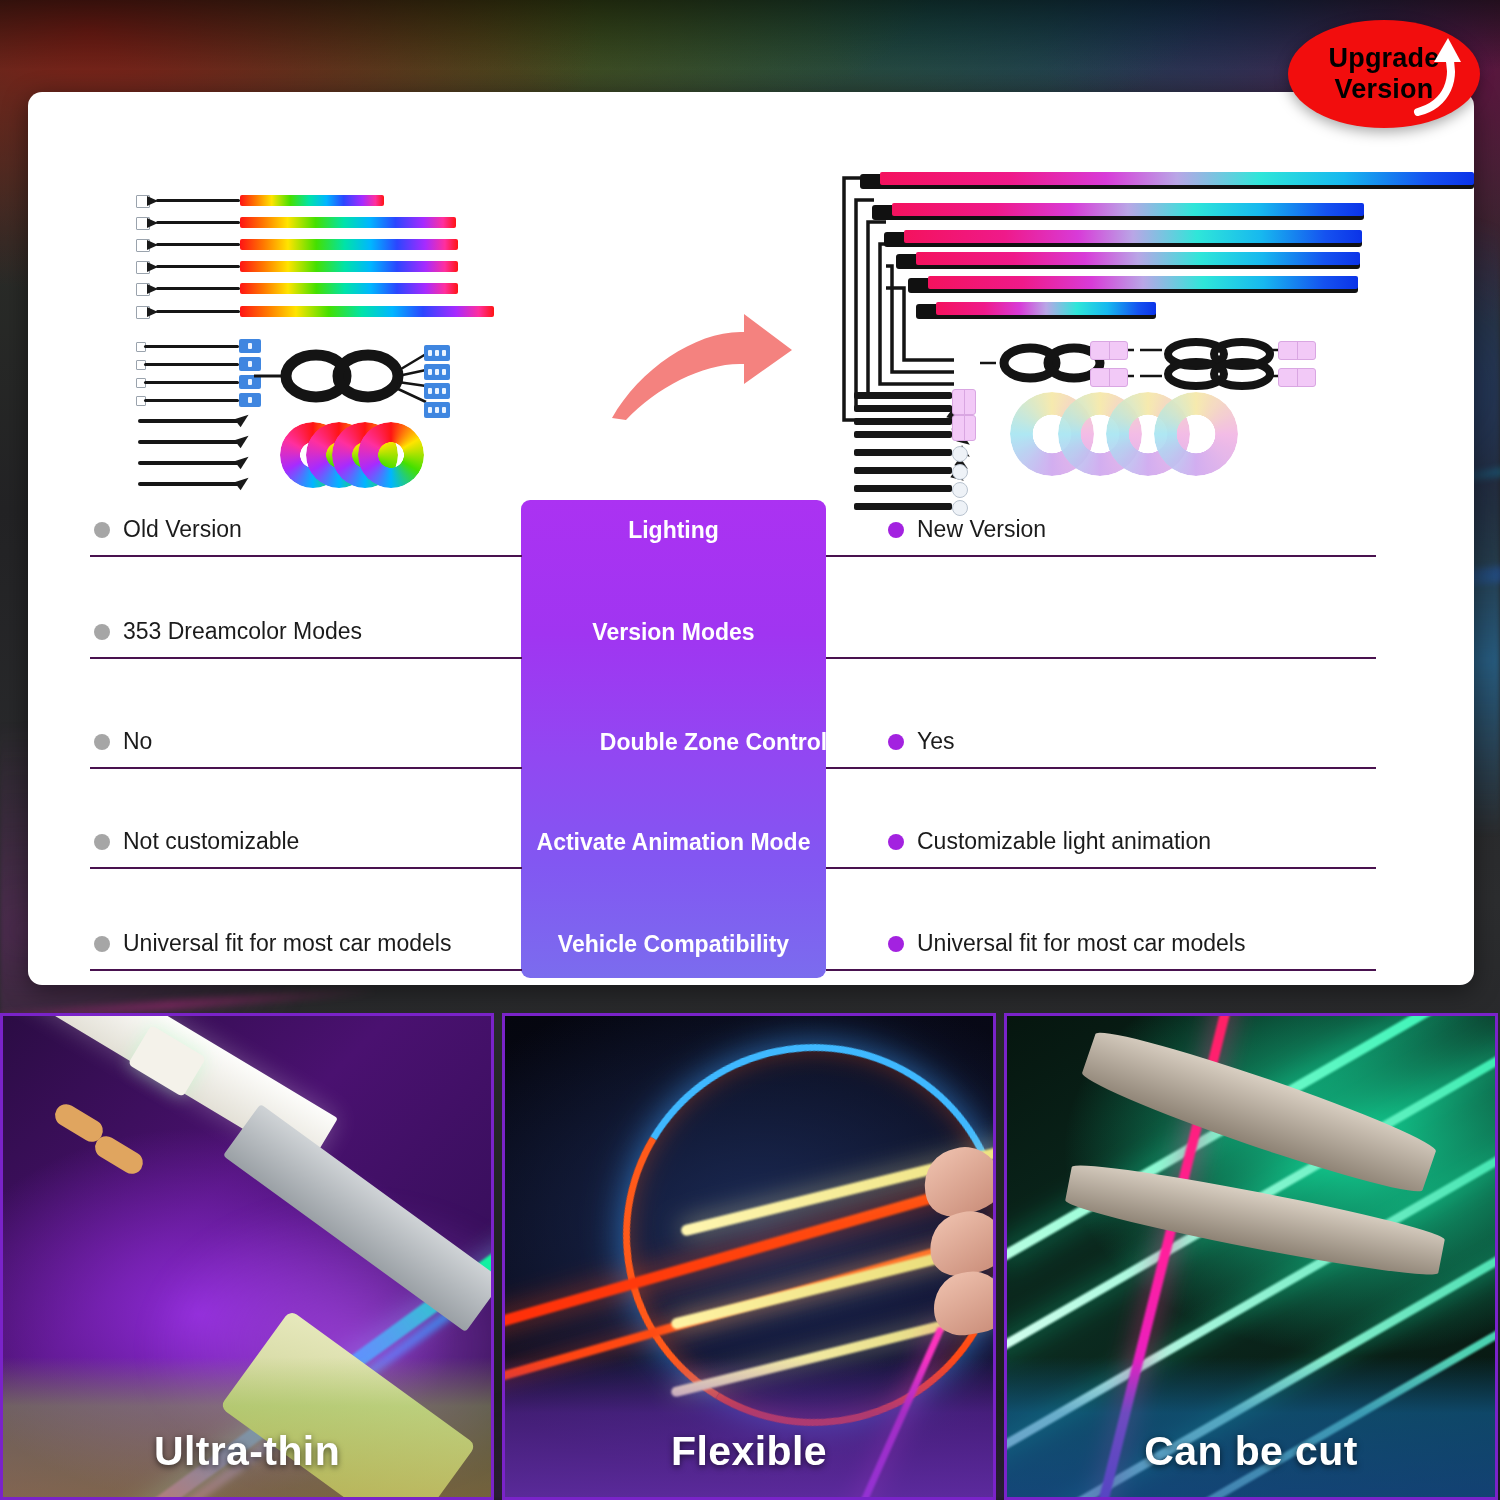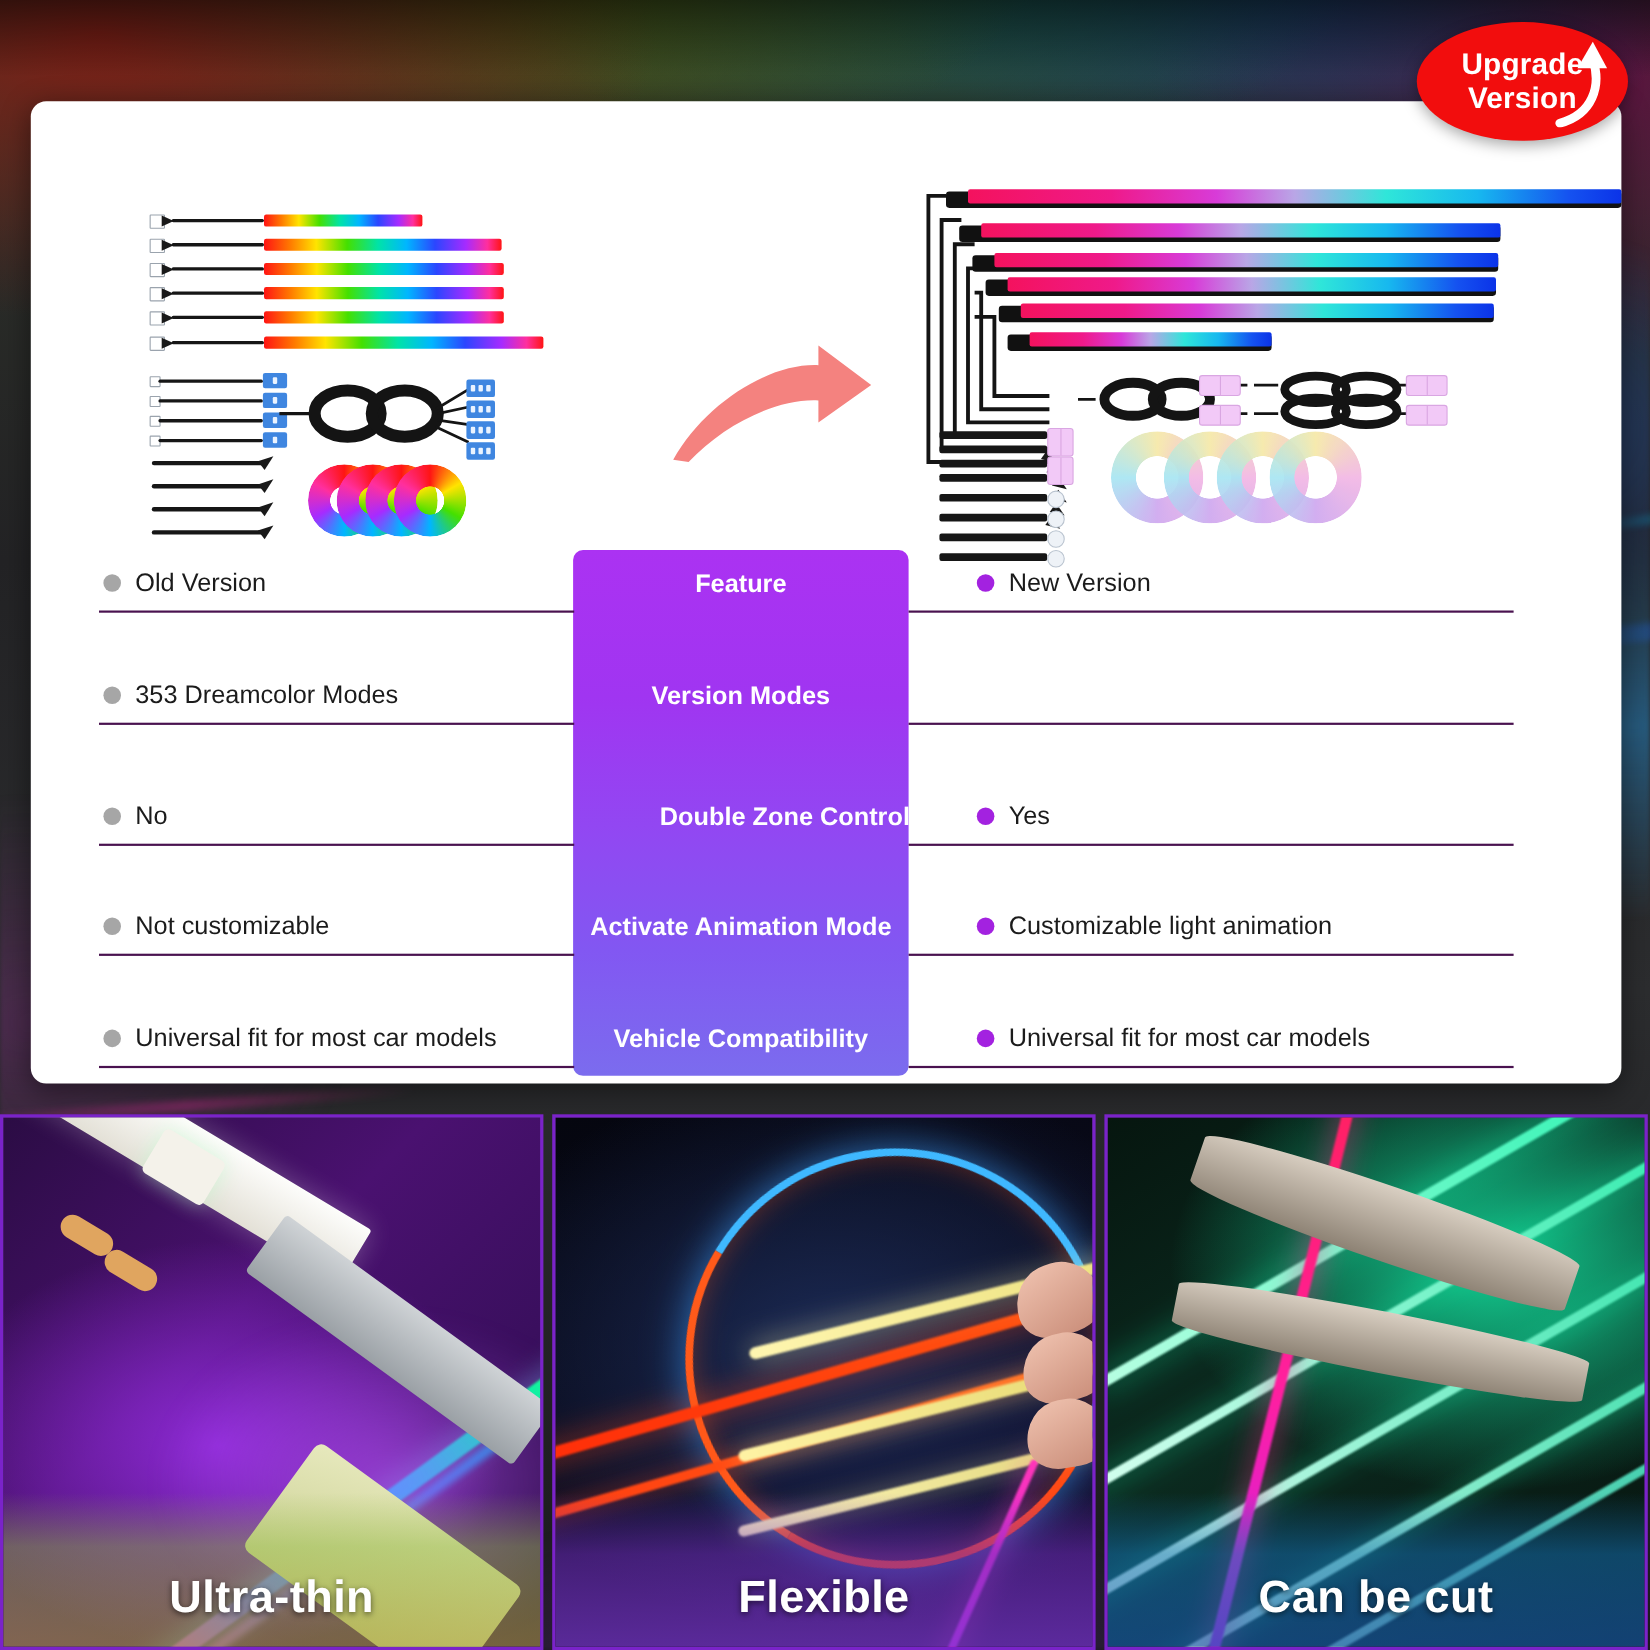--- a/index.html
+++ b/index.html
@@ -36,21 +36,21 @@
   
   .card{position:absolute;left:28px;top:92px;width:1446px;height:893px;
     background:#fff;border-radius:14px;box-shadow:0 6px 26px rgba(0,0,0,.45);}
 
   
   .badge{position:absolute;left:1288px;top:20px;width:192px;height:108px;
     background:#f20d0d;border-radius:50%;
     box-shadow:0 4px 14px rgba(0,0,0,.35);
     display:flex;flex-direction:column;align-items:center;justify-content:center;
     z-index:6;}
-  .badge span{color:#ffffff;font-weight:bold;font-size:27px;line-height:1.06;
+  .badge span{color:#000000;font-weight:bold;font-size:27px;line-height:1.06;
     letter-spacing:.2px;text-align:center;display:block;}
   .badge .b2{margin-top:2px;}
   .badge-arrow{position:absolute;right:16px;top:12px;width:60px;height:84px;}
 
   
   .products{position:absolute;left:28px;top:92px;width:1446px;height:400px;}
 
   .bar{position:absolute;height:11px;border-radius:2px;}
   .lead{position:absolute;height:3px;background:#161616;border-radius:2px;}
   .conn{position:absolute;width:12px;height:11px;border:1.6px solid #9aa3ad;
@@ -329,21 +329,21 @@
     </div>
   </div>
 
   <div class="table">
     <div class="feature-col"></div>
 
     <div class="cell left" style="top:24px;">
       <span class="dot old"></span>
       <span class="txt">Old Version</span>
     </div>
-    <div class="feat-label" style="top:25px;">Feature</div>
+    <div class="feat-label" style="top:25px;">Lighting</div>
     <div class="cell right" style="top:24px;">
       <span class="dot new"></span>
       <span class="txt">New Version</span>
     </div>
     <div class="rule l" style="top:63px;"></div>
     <div class="rule r" style="top:63px;"></div>
 
     <div class="cell left" style="top:126px;">
       <span class="dot old"></span>
       <span class="txt">353 Dreamcolor Modes</span>

